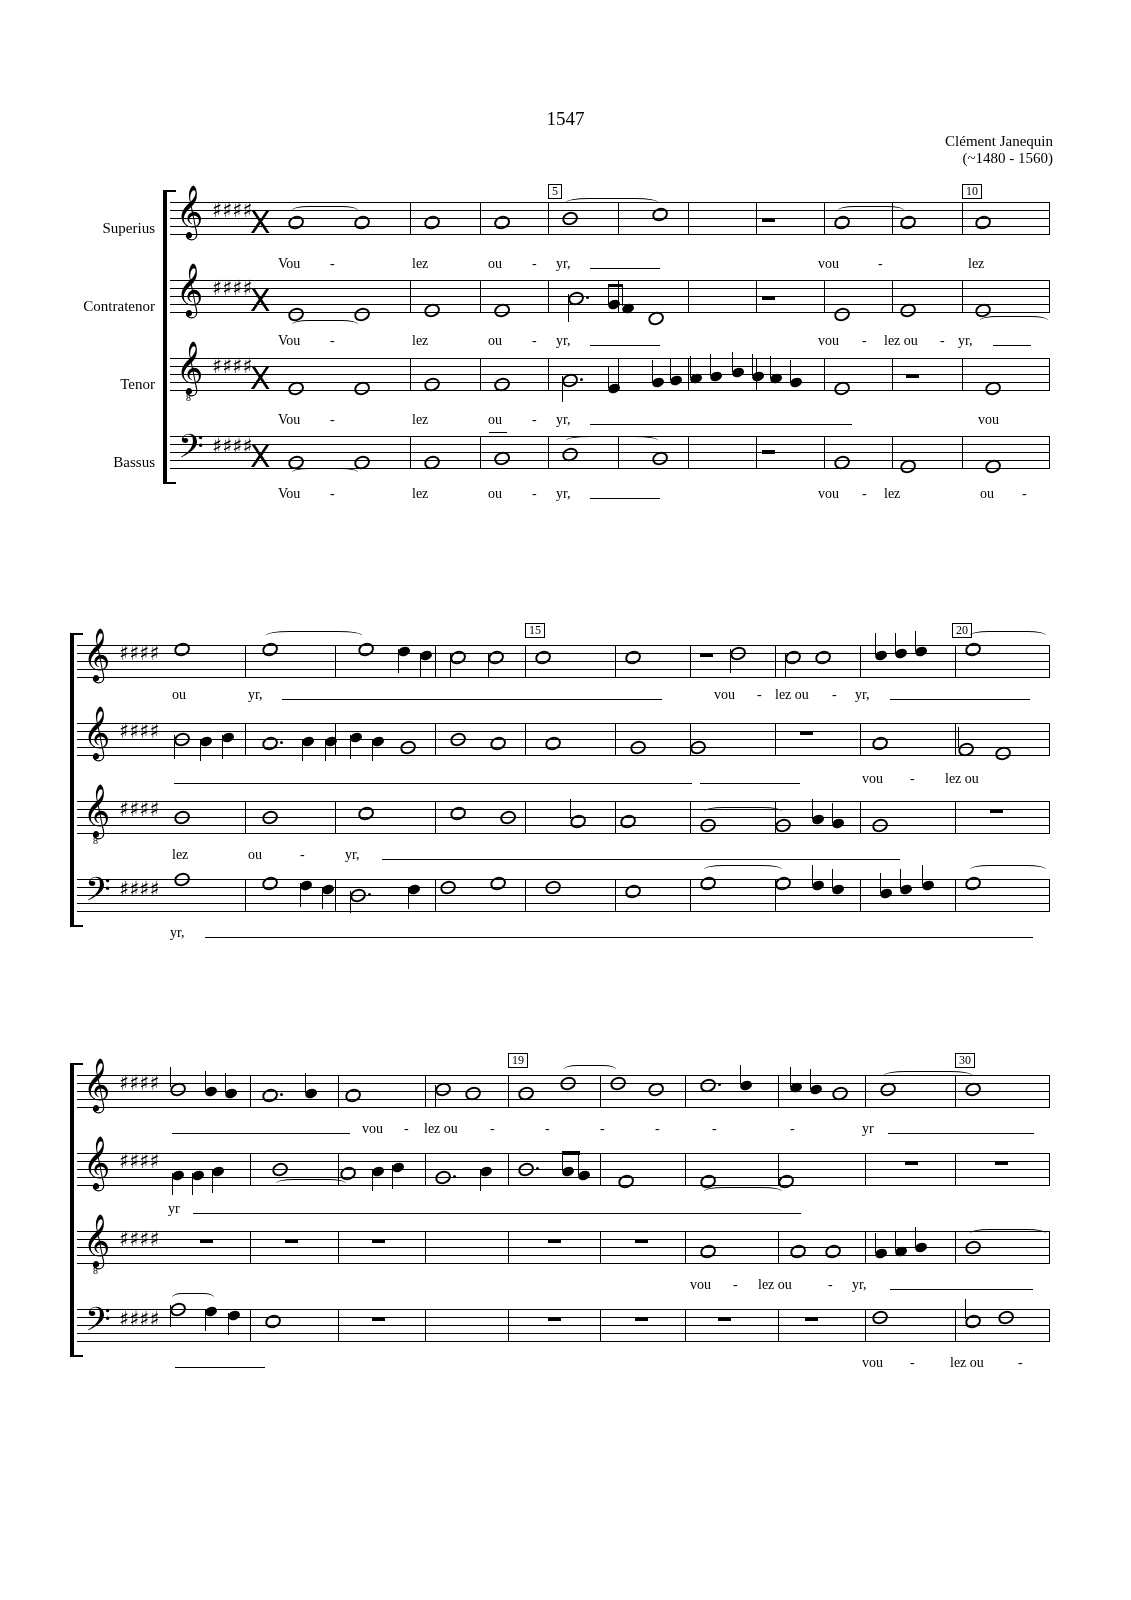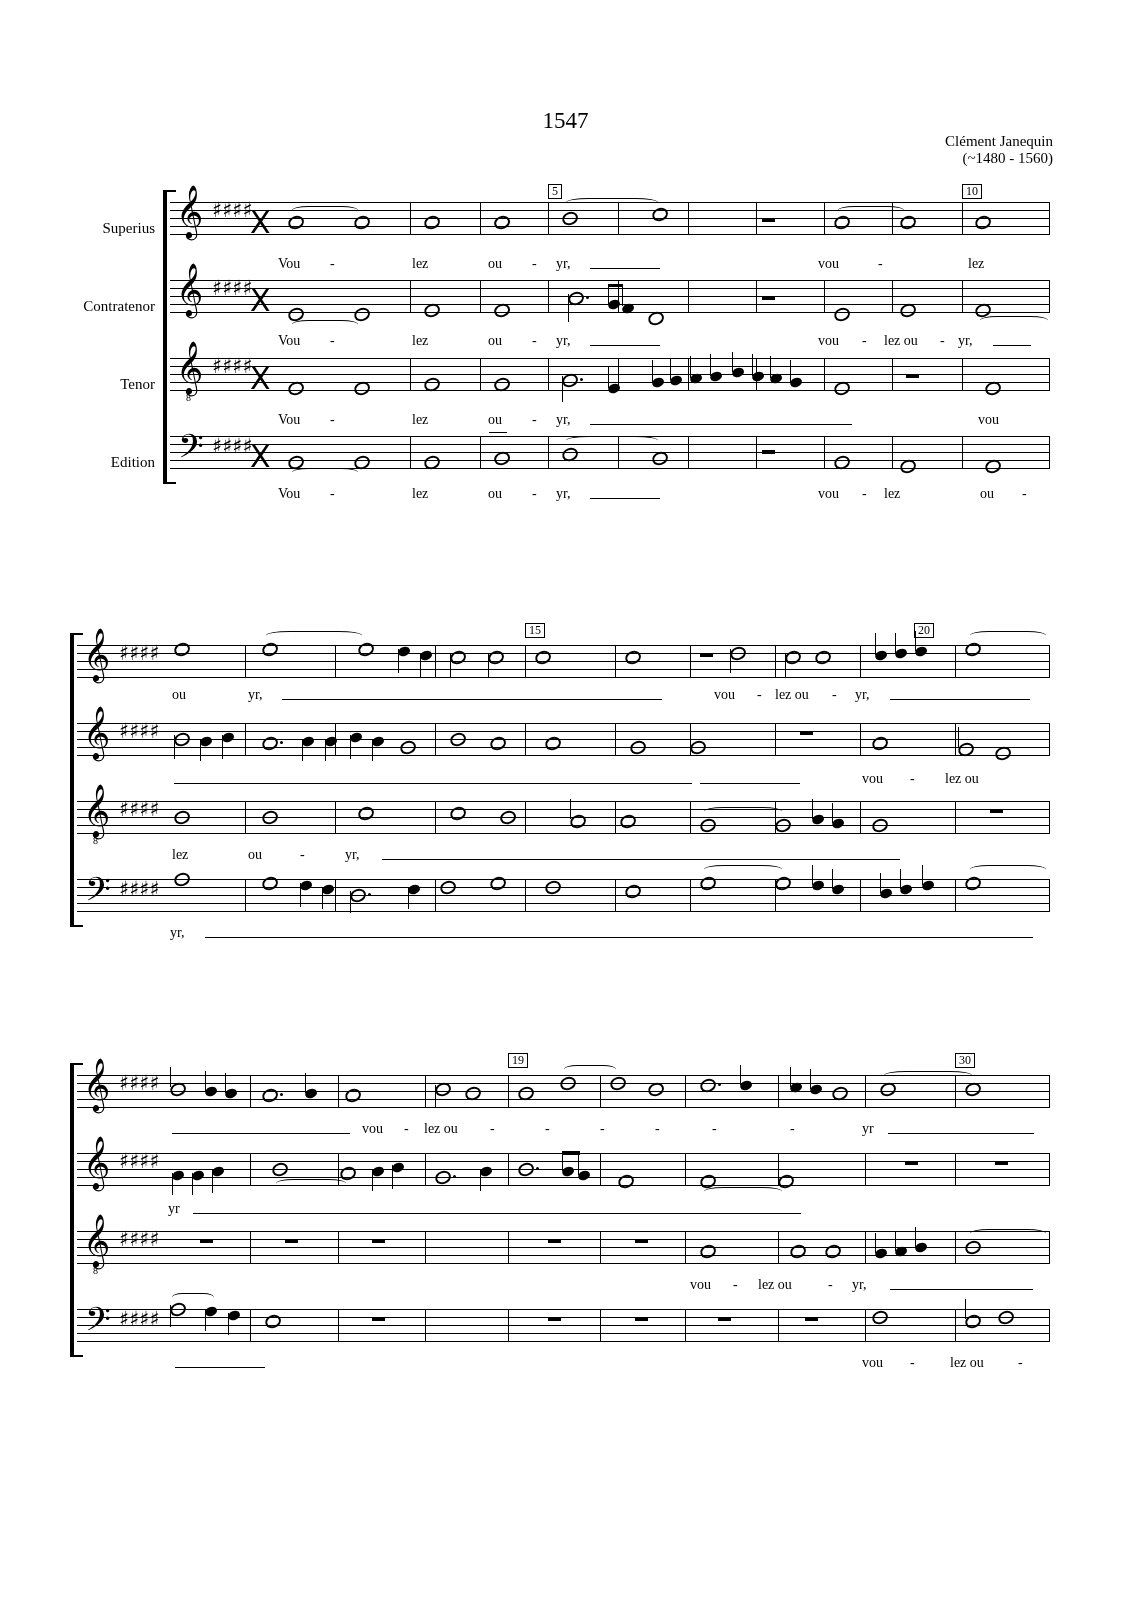--- a/index.html
+++ b/index.html
@@ -33,21 +33,21 @@
     font-size: 40px;
     letter-spacing: 0.5px;
   }
   .subtitle {
     position: absolute;
     top: 108px;
     left: 0;
     width: 1131px;
     text-align: center;
     font-family: "Liberation Serif", serif;
-    font-size: 23px;
+    font-size: 19px;
   }
   .composer {
     position: absolute;
     top: 133px;
     right: 78px;
     text-align: right;
     font-size: 15px;
     line-height: 17px;
   }
   .composer div { white-space: nowrap; }
@@ -228,21 +228,21 @@
     <div>(~1480 - 1560)</div>
   </div>
 
   <div class="system sys1">
 
     <div class="group-brace" style="left:163px; top:10px; height:290px;"></div>
 
     <div class="partname" style="left:60px; top:40px; width:95px;">Superius</div>
     <div class="partname" style="left:40px; top:118px; width:115px;">Contratenor</div>
     <div class="partname" style="left:60px; top:196px; width:95px;">Tenor</div>
-    <div class="partname" style="left:60px; top:274px; width:95px;">Edition</div>
+    <div class="partname" style="left:60px; top:274px; width:95px;">Bassus</div>
 
     <div class="measnum" style="left:548px; top:4px;">5</div>
     <div class="measnum" style="left:962px; top:4px;">10</div>
 
     <div class="staff" style="left:170px; top:22px; width:880px;">
       <div class="ln ln0"></div>
         <div class="ln ln1"></div>
         <div class="ln ln2"></div>
         <div class="ln ln3"></div>
         <div class="ln ln4"></div>
@@ -443,21 +443,21 @@
     <div class="lyr" style="left:884px; top:306px;">lez</div>
     <div class="lyr" style="left:980px; top:306px;">ou</div>
     <div class="lyr" style="left:1022px; top:306px;">-</div>
   </div>
 
   <div class="system sys2">
 
     <div class="group-brace" style="left:70px; top:18px; height:290px;"></div>
 
     <div class="measnum" style="left:525px; top:8px;">15</div>
-    <div class="measnum" style="left:914px; top:8px;">20</div>
+    <div class="measnum" style="left:952px; top:8px;">20</div>
 
     <div class="staff" style="left:77px; top:30px; width:973px;">
       <div class="ln ln0"></div>
         <div class="ln ln1"></div>
         <div class="ln ln2"></div>
         <div class="ln ln3"></div>
         <div class="ln ln4"></div>
     </div>
     <div class="clef treble" style="left:83px; top:16px;">𝄞</div>
     <div class="keysig" style="left:119px; top:28px;">♯♯♯♯</div>

